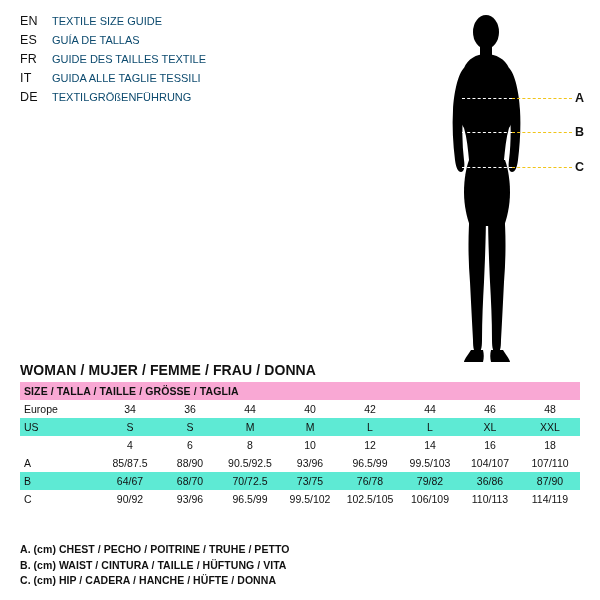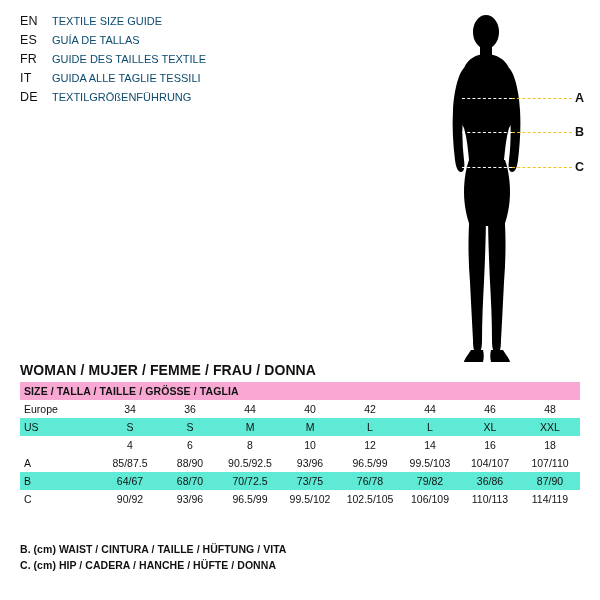--- a/index.html
+++ b/index.html
@@ -299,17 +299,18 @@
         <td>99.5/102</td>
         <td>102.5/105</td>
         <td>106/109</td>
         <td>110/113</td>
         <td>114/119</td>
       </tr>
     </tbody>
   </table>
 
   <div class="footnotes">
+    <div class="footnote">A. (cm) CHEST / PECHO / POITRINE / TRUHE / PETTO</div>
     <div class="footnote">B. (cm) WAIST / CINTURA / TAILLE / HÜFTUNG / VITA</div>
     <div class="footnote">C. (cm) HIP / CADERA / HANCHE / HÜFTE / DONNA</div>
   </div>
 
 </div>
 
 </body></html>

